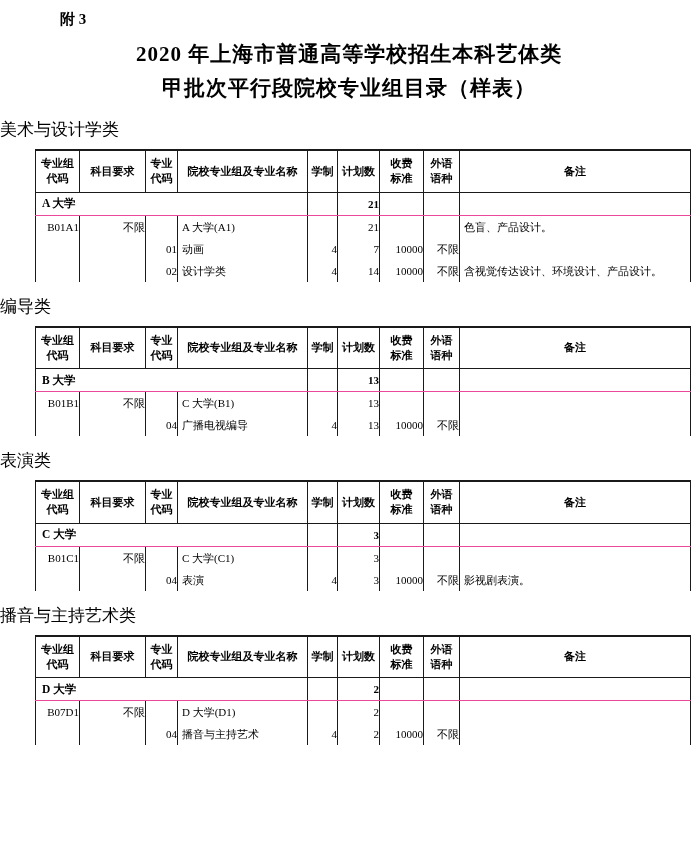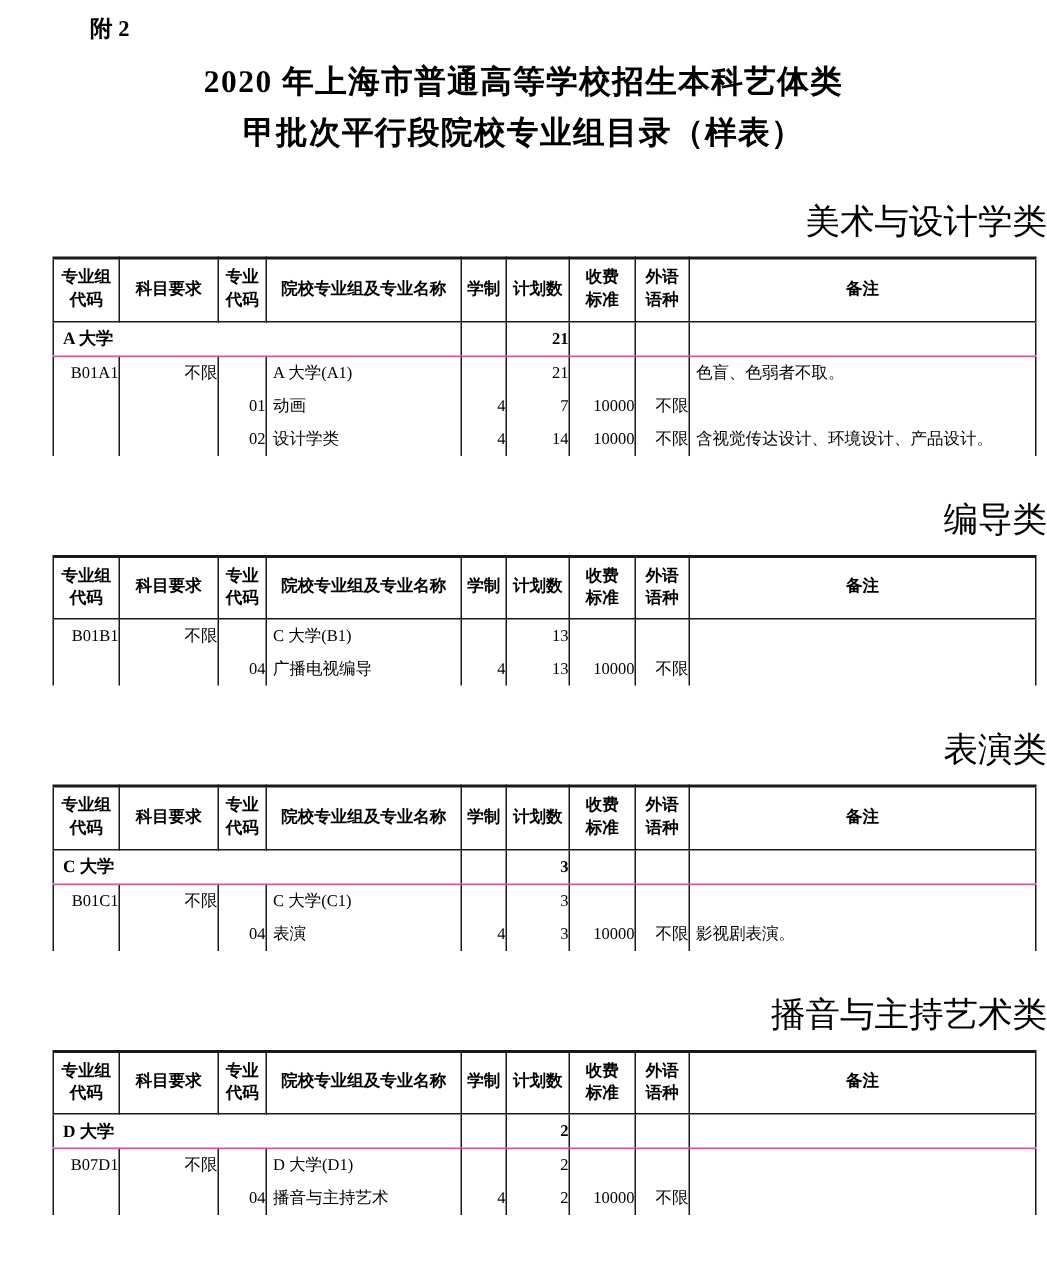--- a/index.html
+++ b/index.html
@@ -14,23 +14,23 @@
   .attach {
     margin: 10px 0 0 60px;
     font-weight: bold; font-size: 15px;
   }
   .main-title {
     text-align: center; font-weight: bold;
     font-size: 21px; line-height: 34px;
     margin-top: 8px; letter-spacing: 1px;
   }
   .sec-title {
-    text-align: right; font-size: 23px;
+    text-align: left; font-size: 17px;
     font-family: "Liberation Sans", "DejaVu Sans", sans-serif;
-    font-weight: 500; margin-top: 27px;
+    font-weight: 500; margin-top: 13px;
   }
   table.catalog {
     border-collapse: collapse; table-layout: fixed;
     width: 655px; margin: 8px 0 0 35px;
     border-top: 2px solid #1a1a1a;
     border-left: 1.5px solid #1a1a1a;
     border-right: 1.5px solid #1a1a1a;
     border-bottom: none;
     font-size: 11px;
   }
@@ -57,21 +57,21 @@
     height: 22px; line-height: 22px;
     white-space: nowrap; overflow: hidden;
   }
   .pl { padding-left: 4px; }
 </style>
 </head>
 <body>
 
 <div class="page">
 
-  <div class="attach">附 2</div>
+  <div class="attach">附 3</div>
   <div class="main-title">
     <div>2020 年上海市普通高等学校招生本科艺体类</div>
     <div>甲批次平行段院校专业组目录（样表）</div>
   </div>
 
   <div class="sec-title">美术与设计学类</div>
   <table class="catalog">
     <colgroup>
       <col style="width:44px">
         <col style="width:66px">
@@ -138,21 +138,21 @@
         <div class="ln"></div>
         <div class="ln">10000</div>
         <div class="ln">10000</div>
       </td>
       <td class="c">
         <div class="ln"></div>
         <div class="ln">不限</div>
         <div class="ln">不限</div>
       </td>
       <td class="l">
-        <div class="ln pl">色盲、色弱者不取。</div>
+        <div class="ln pl">色盲、产品设计。</div>
         <div class="ln pl"></div>
         <div class="ln pl">含视觉传达设计、环境设计、产品设计。</div>
       </td>
     </tr>
   </tbody>
     </table>
 
   <div class="sec-title">编导类</div>
   <table class="catalog">
     <colgroup>
@@ -175,20 +175,28 @@
 代码</th>
       <th>院校专业组及专业名称</th>
       <th>学制</th>
       <th>计划数</th>
       <th>收费
 标准</th>
       <th>外语
 语种</th>
       <th>备注</th>
     </tr>
+    <tr class="summary">
+      <td class="uname" colspan="4">B 大学</td>
+      <td></td>
+      <td class="c">13</td>
+      <td></td>
+      <td></td>
+      <td></td>
+    </tr>
     <tr class="block">
       <td class="c">
             <div class="ln">B01B1</div>
           </td>
       <td class="c">
             <div class="ln">不限</div>
           </td>
       <td class="c">
         <div class="ln"></div>
         <div class="ln">04</div>

